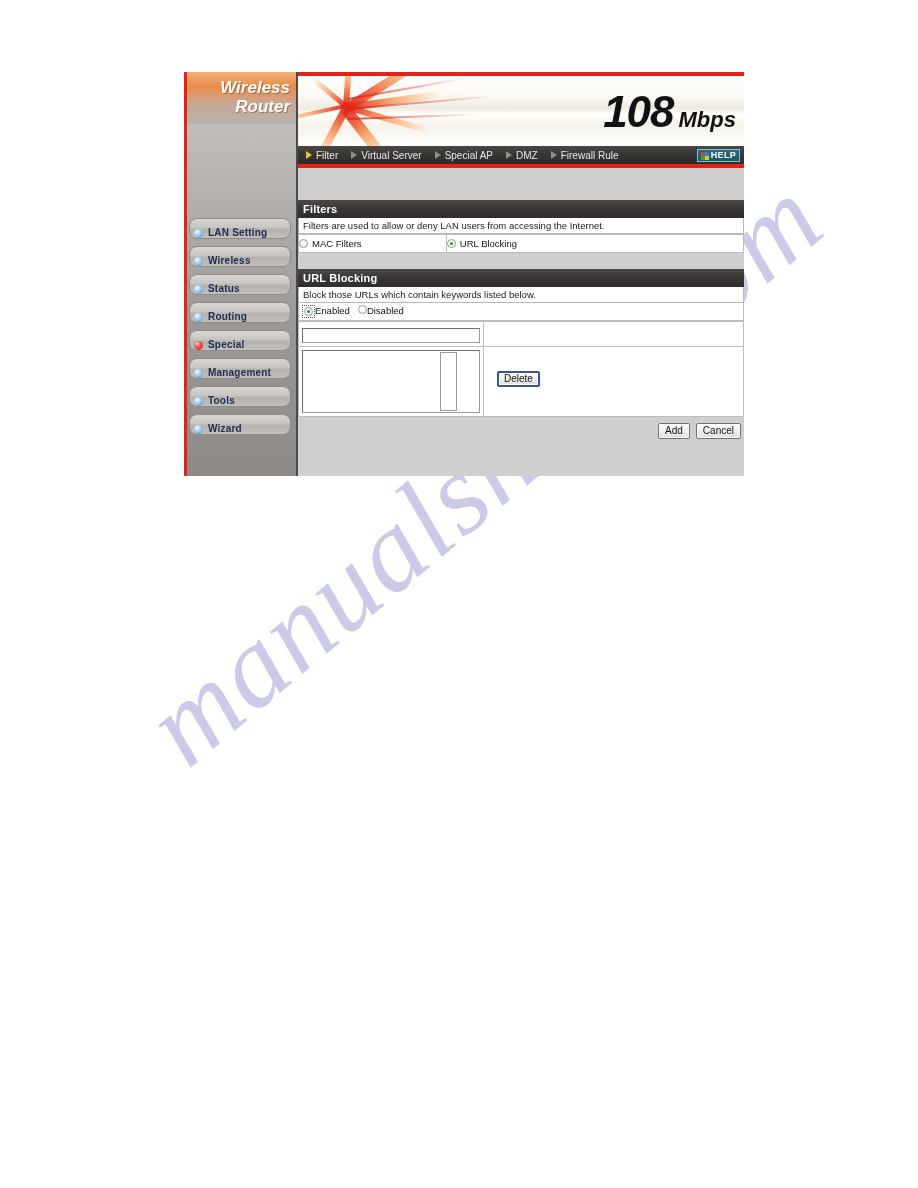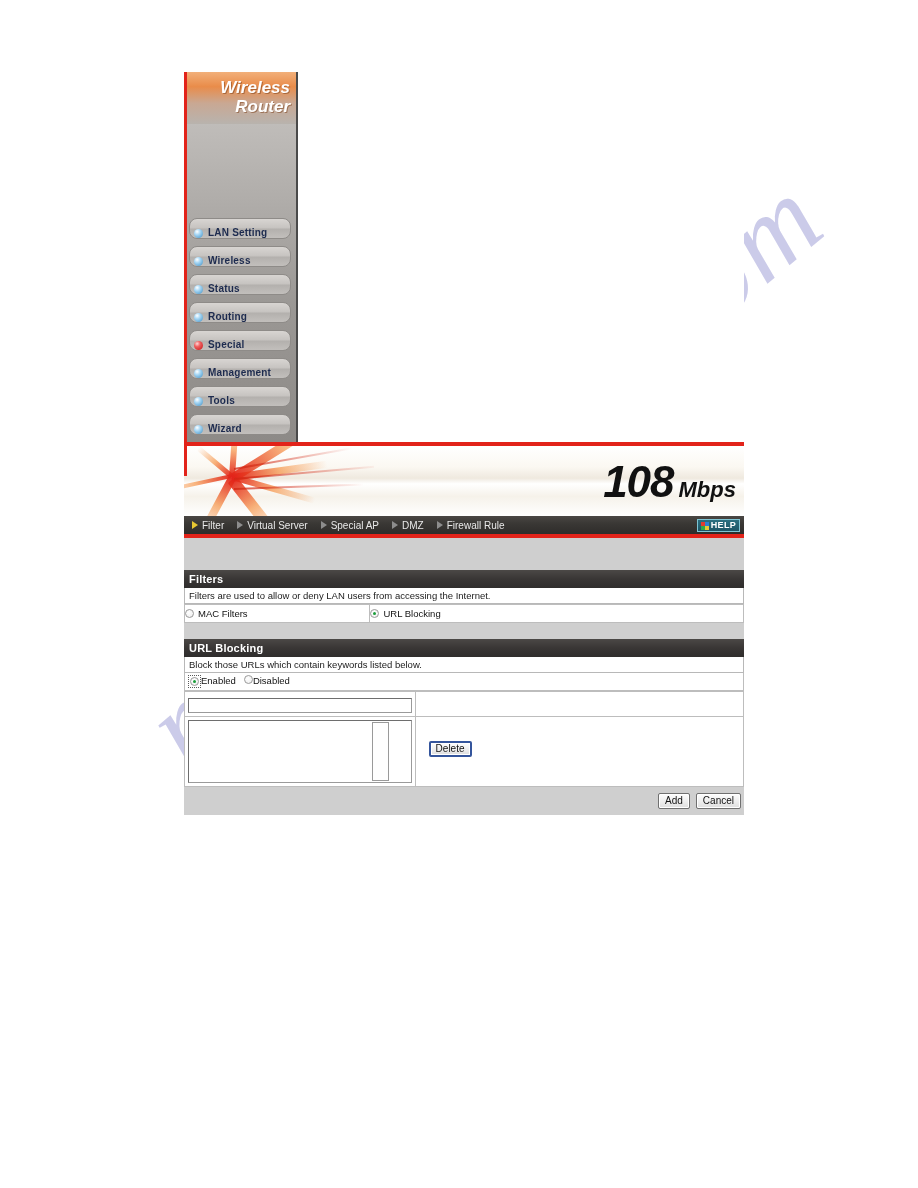--- a/index.html
+++ b/index.html
@@ -43,21 +43,20 @@
   #router-ui {
     position: absolute;
     left: 184px;
     top: 72px;
     width: 560px;
     height: 404px;
     z-index: 10;
     background: #ffffff;
     display: flex;
     box-shadow: none;
-    flex-direction: column;
   }
   #router-ui::before {
     
     content: "";
     position: absolute;
     left: 0; top: 0;
     width: 3px; height: 100%;
     background: #e2231a;
     z-index: 3;
   }

